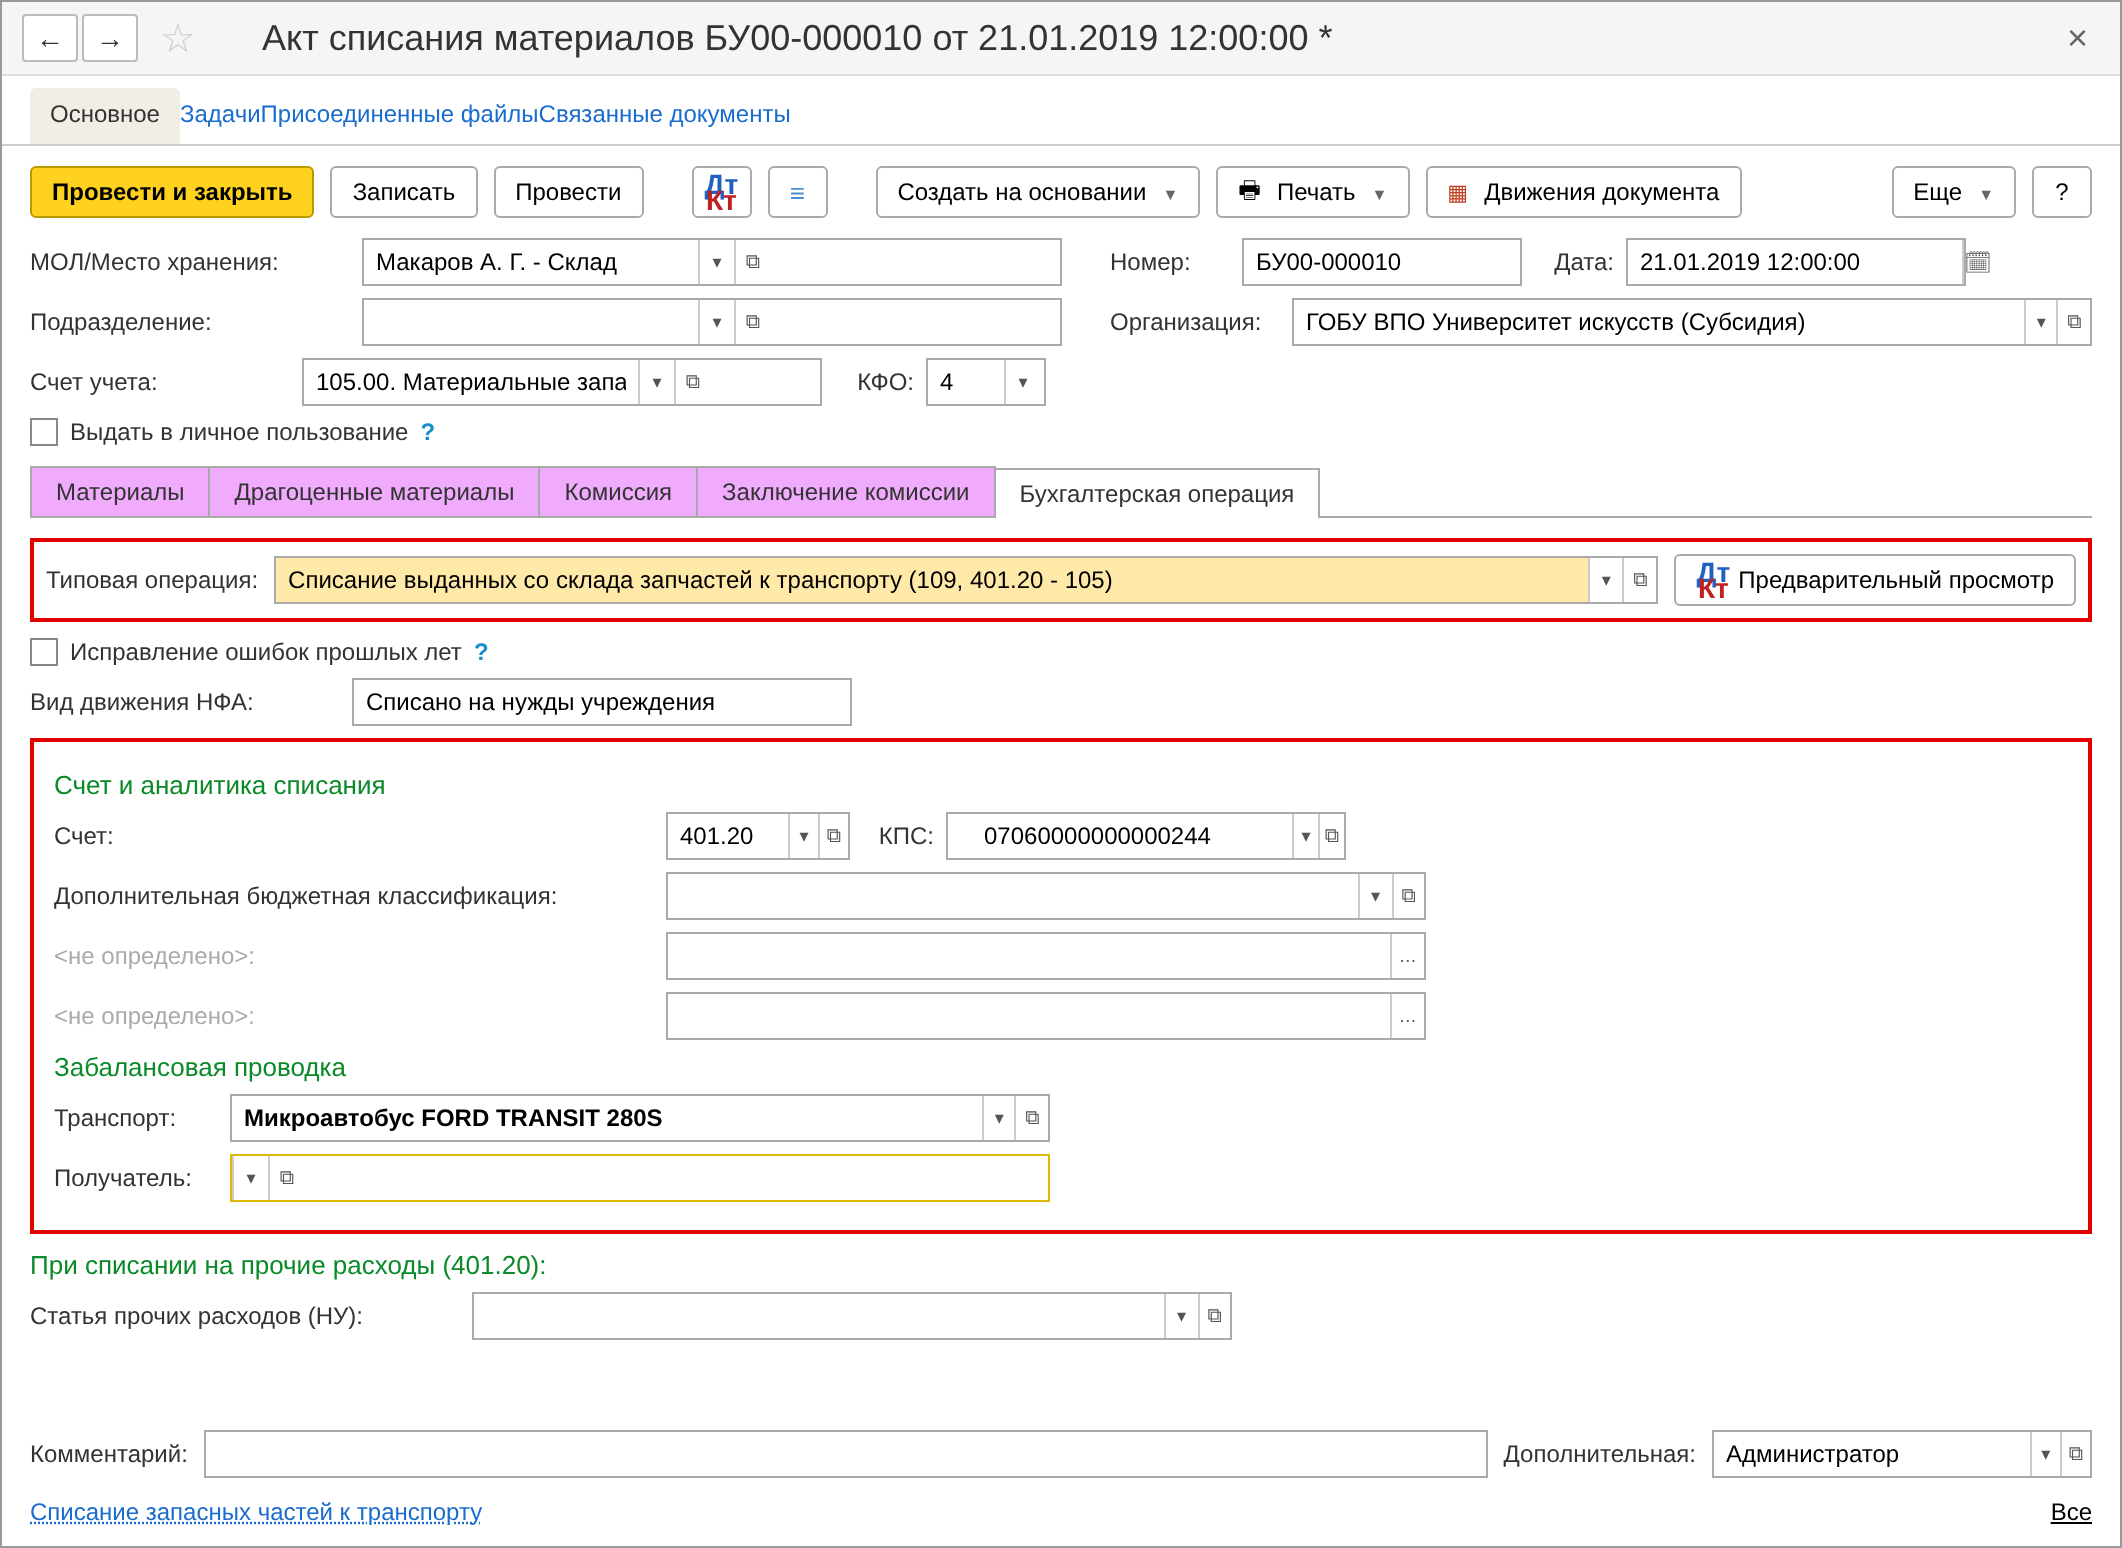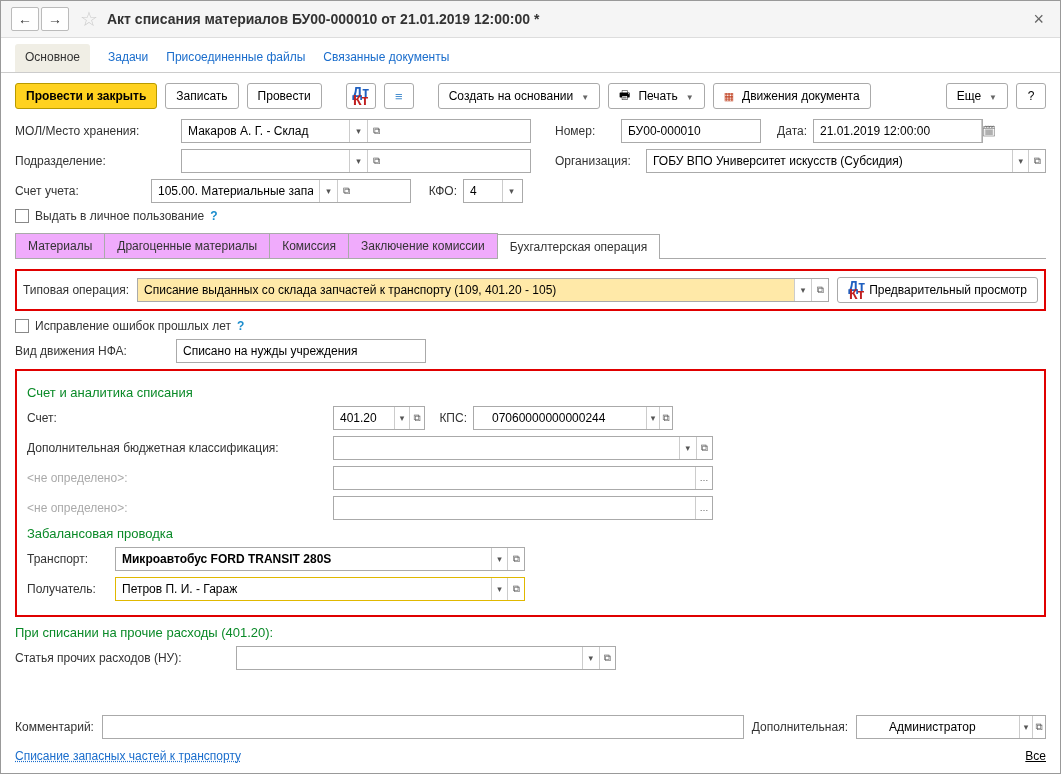--- a/index.html
+++ b/index.html
@@ -43,35 +43,35 @@
     width: 24px;
     height: 24px;
     display: inline-flex;
     align-items: center;
     justify-content: center;
     margin: 0 6px;
     color: #ccc;
     font-size: 20px;
   }
   .window-title {
-    font-size: 14px;
-    font-weight: bold;
+    font-size: 18px;
+    font-weight: normal;
     flex: 1;
+    margin-left: 24px;
   }
   .close-x {
     font-size: 18px;
     color: #666;
     cursor: pointer;
     padding: 0 6px;
   }
   .tabbar-top {
     display: flex;
     align-items: center;
     padding: 6px 14px 0 14px;
-    gap: 18px;
     border-bottom: 1px solid #ccc;
   }
   .tabbar-top .tab {
     padding: 6px 0;
     cursor: pointer;
     color: #1a6dcc;
     border-bottom: 2px solid transparent;
   }
   .tabbar-top .tab.active {
     color: #333;
@@ -445,21 +445,20 @@
         <div class="input-combo" style="width:410px">
           <input style="width: 100%; font-weight: bold;" value="Микроавтобус FORD TRANSIT 280S">
           <div class="combo-btn open-arrow"></div>
           <div class="combo-btn ext-icon"></div>
         </div>
       </div>
 
       <div class="sub-form-row">
         <span class="sub-label" style="width:82px">Получатель:</span>
         <div class="input-combo hl-yellow" style="width:410px">
-          <input style="width: 100%; background: rgb(255, 255, 255);" value="Петров П. И. - Гараж">
           <div class="combo-btn open-arrow"></div>
           <div class="combo-btn ext-icon"></div>
         </div>
       </div>
     </div>
 
     <div class="section-title">При списании на прочие расходы (401.20):</div>
     <div class="sub-form-row">
       <span class="sub-label" style="width:215px">Статья прочих расходов (НУ):</span>
       <div class="input-combo" style="width:380px">
@@ -472,21 +471,21 @@
 
   <div style="flex:1"></div>
 
   <div class="footer">
     <span>Комментарий:</span>
     <div class="input-combo" style="flex:1">
       <input style="width: 100%;" value="">
     </div>
     <span>Дополнительная:</span>
     <div class="input-combo" style="width:190px">
-      <input style="width: 100%; margin-left: 26px;" value="Администратор">
+      <input style="width: 100%;" value="Администратор">
       <div class="combo-btn open-arrow"></div>
       <div class="combo-btn ext-icon"></div>
     </div>
   </div>
 
   <div class="bottom-link">
     <span class="link">Списание запасных частей к транспорту</span>
     <span class="link2">Все</span>
   </div>
 

